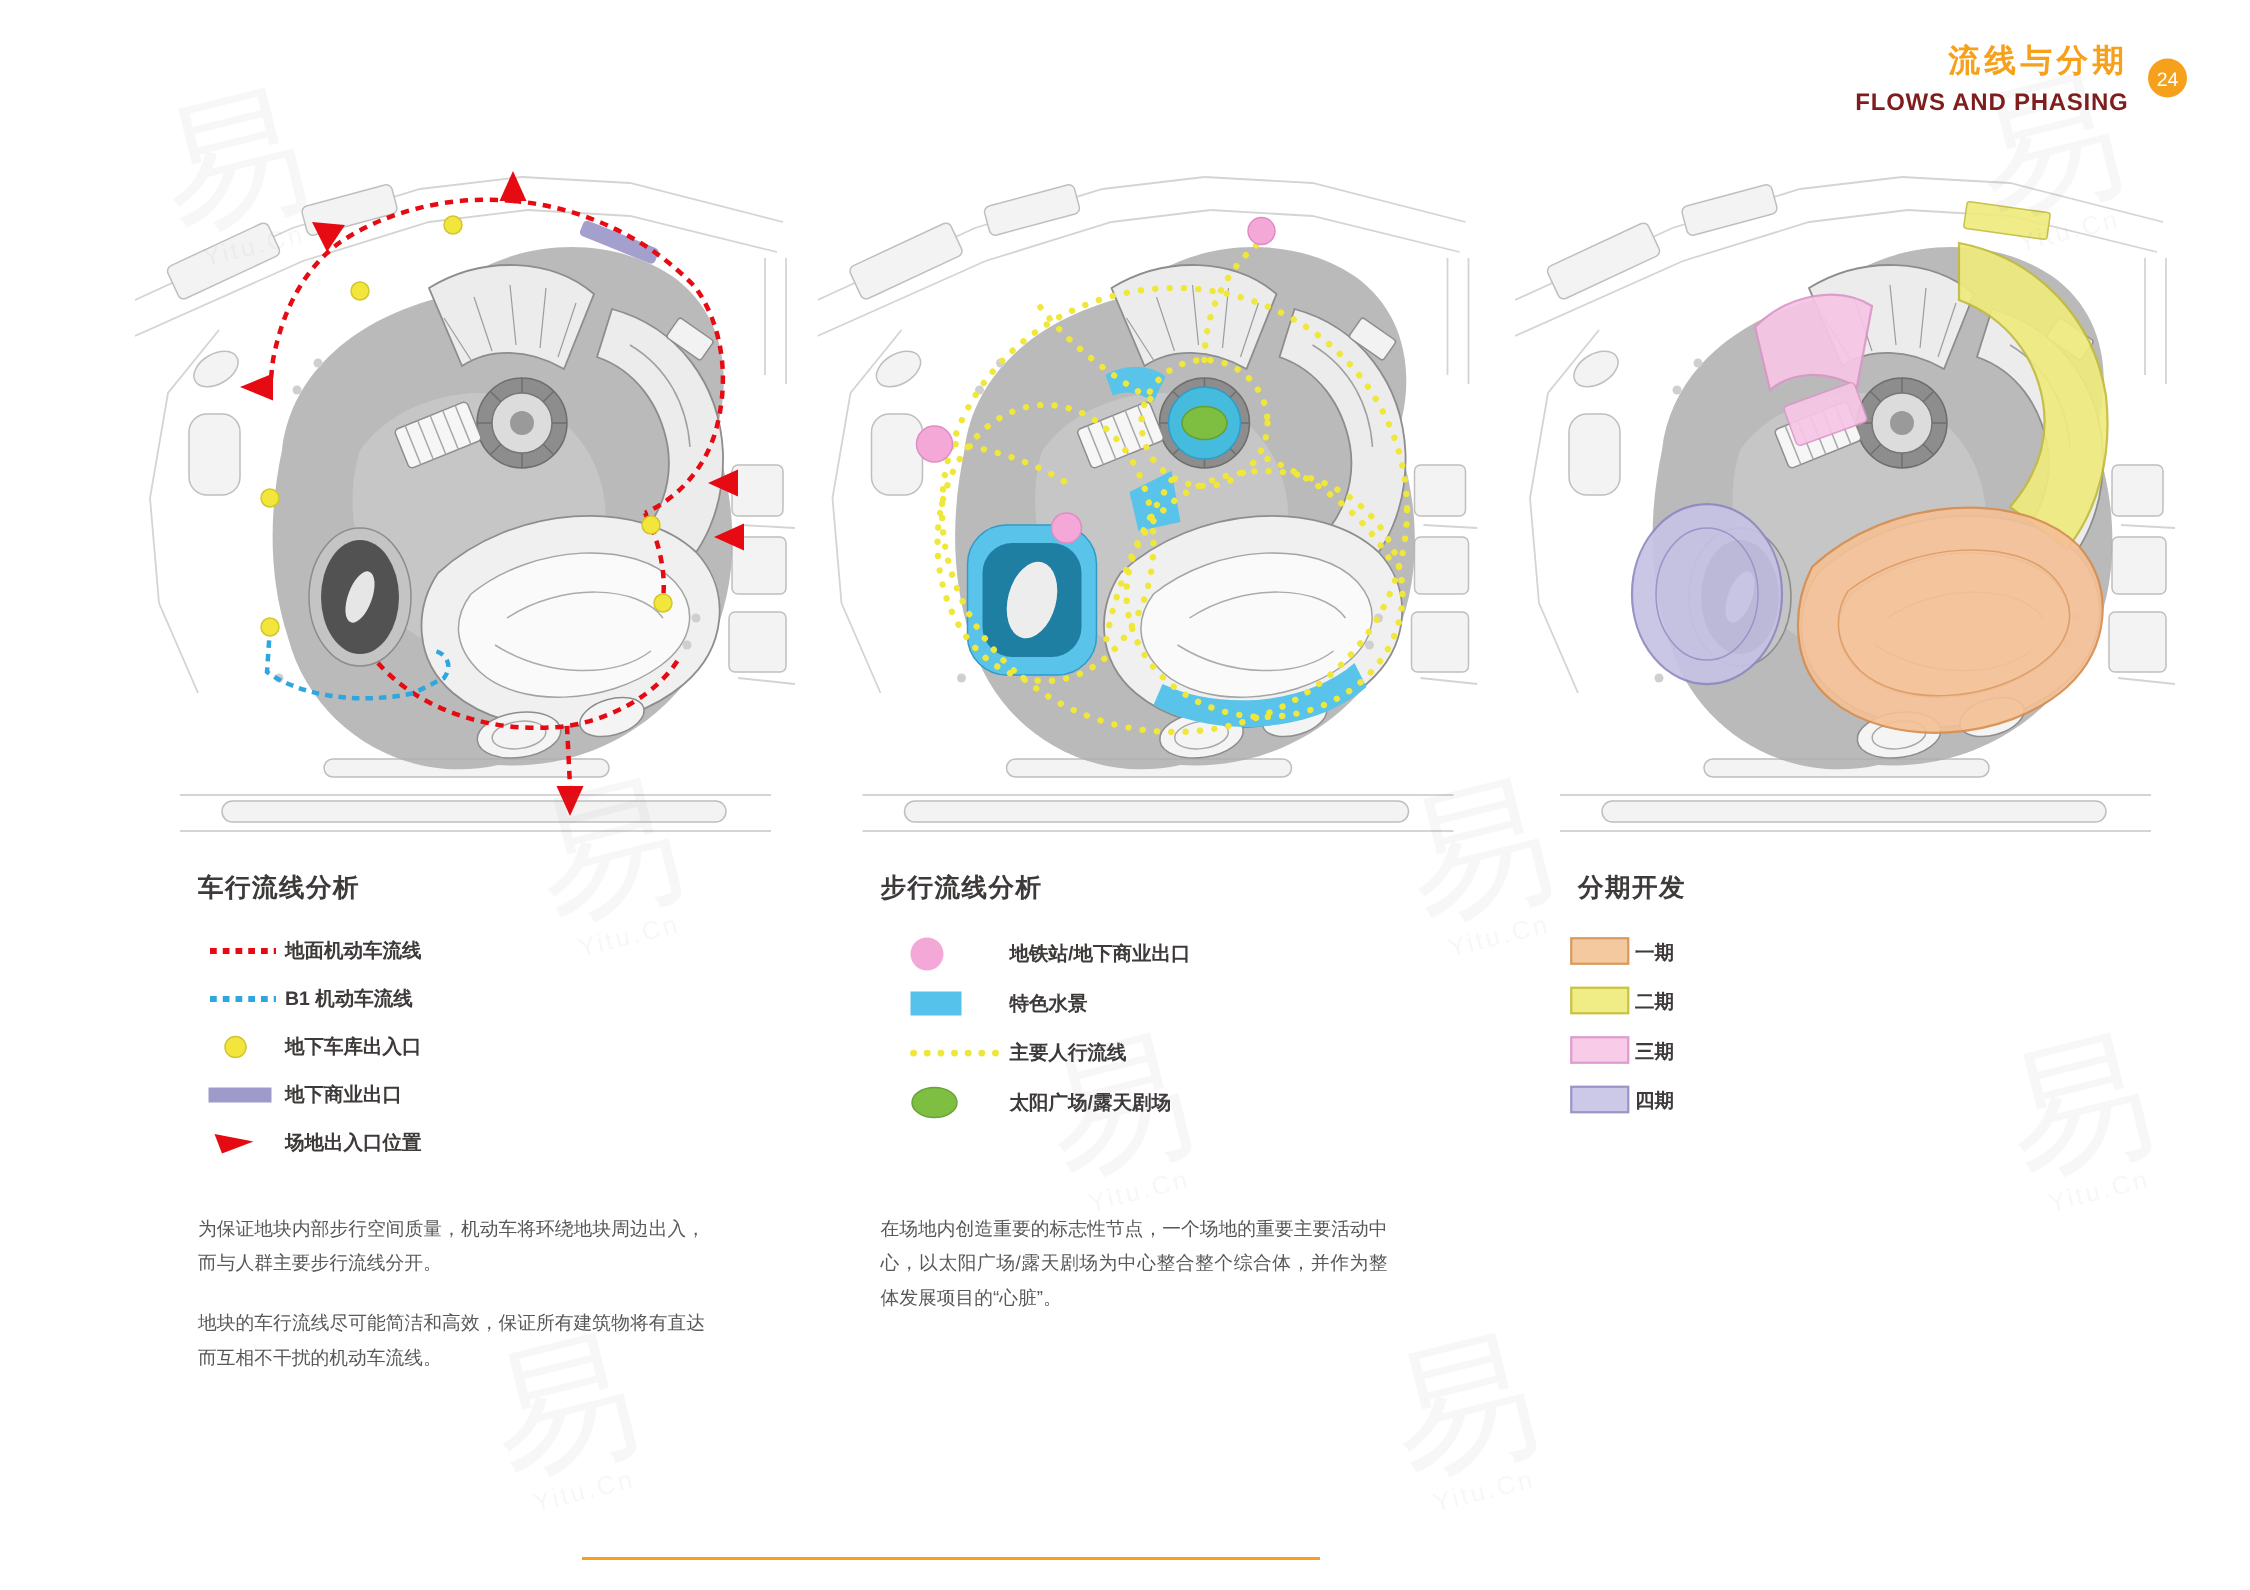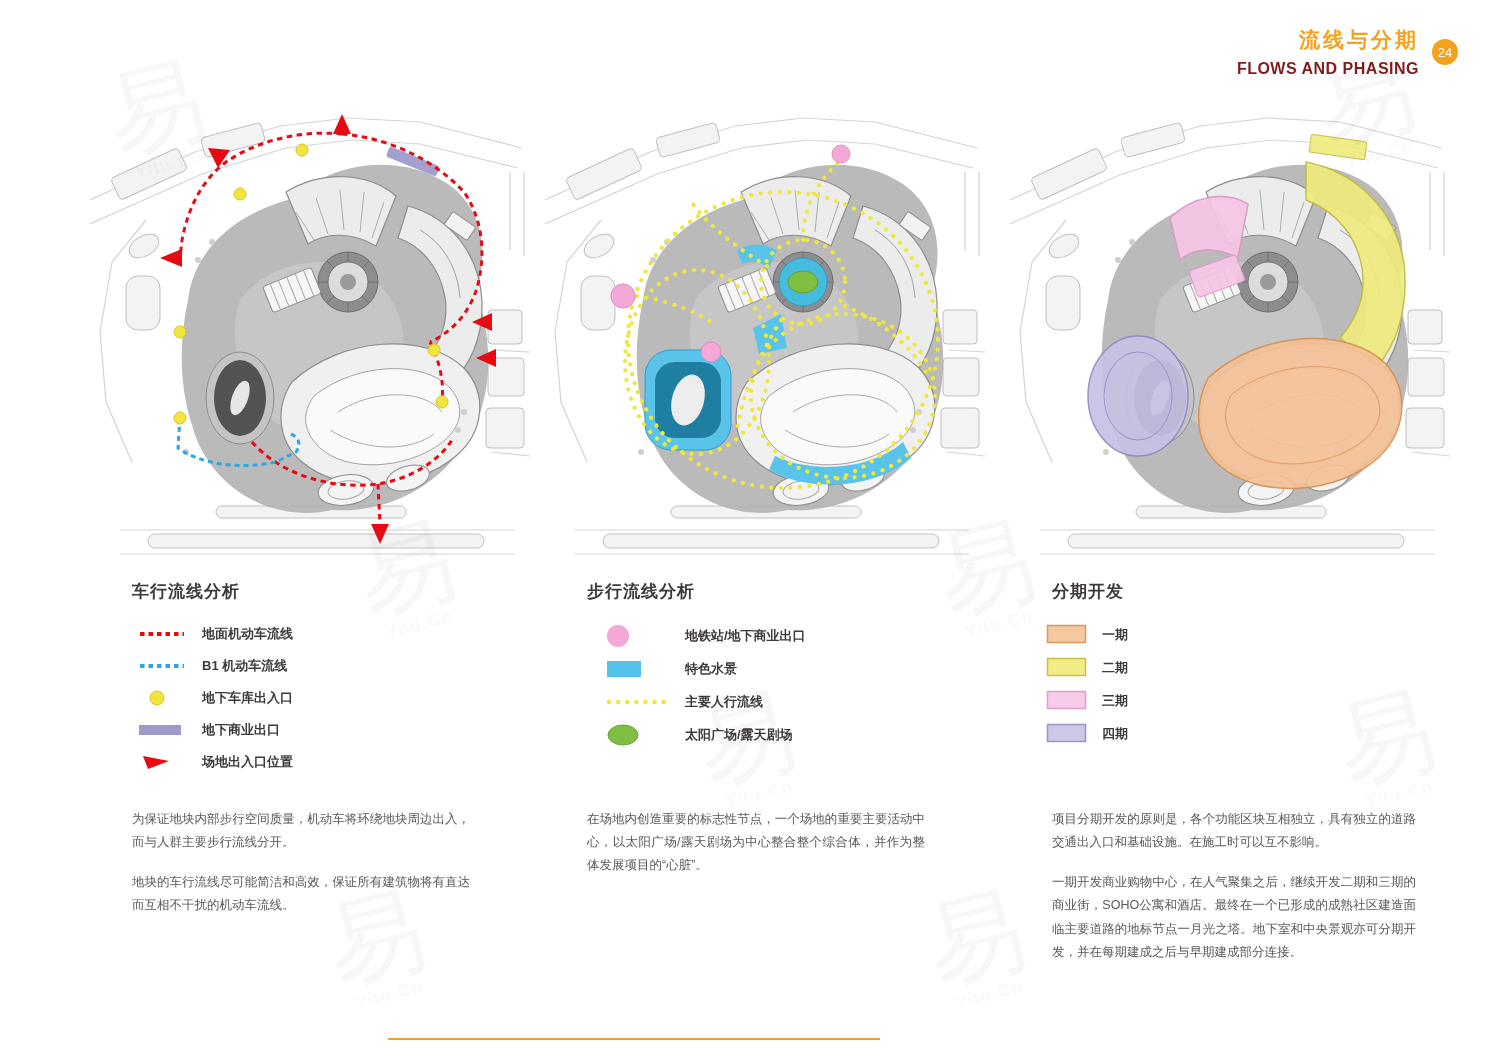--- a/index.html
+++ b/index.html
@@ -15,21 +15,21 @@
   .panel-title{position:absolute;top:480px;left:42px;font-size:17px;font-weight:bold;color:#3E3A39;letter-spacing:1px}
   .legend{position:absolute;top:523px;left:48px}
   .panel-2 .legend{left:60px}
   .panel-3 .legend{left:36px}
   .legend-row{display:flex;align-items:center;margin-bottom:10px;height:22px}
   .panel-2 .legend-row{height:25px;margin-bottom:8px}
   .panel-3 .legend-row{height:23px}
   .swatch{width:52px;display:flex;align-items:center}
   .panel-2 .swatch{width:68px}
   .panel-3 .swatch{width:44px}
-  .legend-label{margin-left:12px;font-size:13px;font-weight:bold;color:#3E3A39}
+  .legend-label{font-size:13px;font-weight:bold;color:#3E3A39}
   .panel-text{position:absolute;top:708px;left:42px;width:338px;font-size:12.5px;color:#595757;line-height:1.85;text-align:justify}
   .panel-3 .panel-text{width:364px}
   .panel-text p{margin-bottom:17px}
   .wm{position:absolute;color:#7f7f7f;opacity:.06;pointer-events:none;text-align:center;transform:rotate(-14deg);z-index:4}
   .wm .glyph{font-size:96px;line-height:1}
   .wm .site{font-size:17px;letter-spacing:2px}
   .footer-rule{position:absolute;left:388px;bottom:20px;width:492px;height:2px;background:#F6A11B}
 </style>
 </head>
 <body>
@@ -376,19 +376,15 @@
     </div>
     <div class="legend-row">
       <span class="swatch">
           <svg width="42" height="21">
             <rect x="1.5" y="1.5" width="38" height="17" stroke-width="1.5" fill="#CCC9E8" stroke="#9A95C9"></rect>
           </svg>
         </span>
       <span class="legend-label">四期</span>
     </div>
   </div>
-  <div class="panel-text">
-    <p>项目分期开发的原则是，各个功能区块互相独立，具有独立的道路交通出入口和基础设施。在施工时可以互不影响。</p>
-    <p>一期开发商业购物中心，在人气聚集之后，继续开发二期和三期的商业街，SOHO公寓和酒店。最终在一个已形成的成熟社区建造面临主要道路的地标节点一月光之塔。地下室和中央景观亦可分期开发，并在每期建成之后与早期建成部分连接。</p>
-  </div>
 </section>
 
 <div class="footer-rule"></div>
 
 </body></html>

